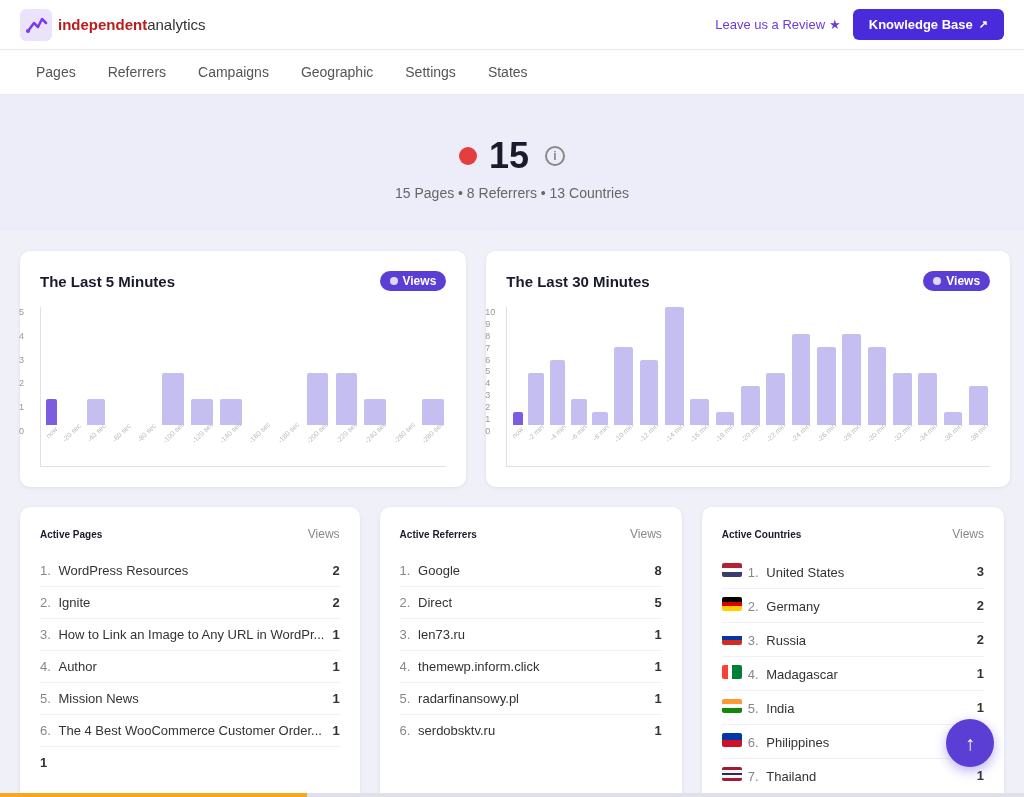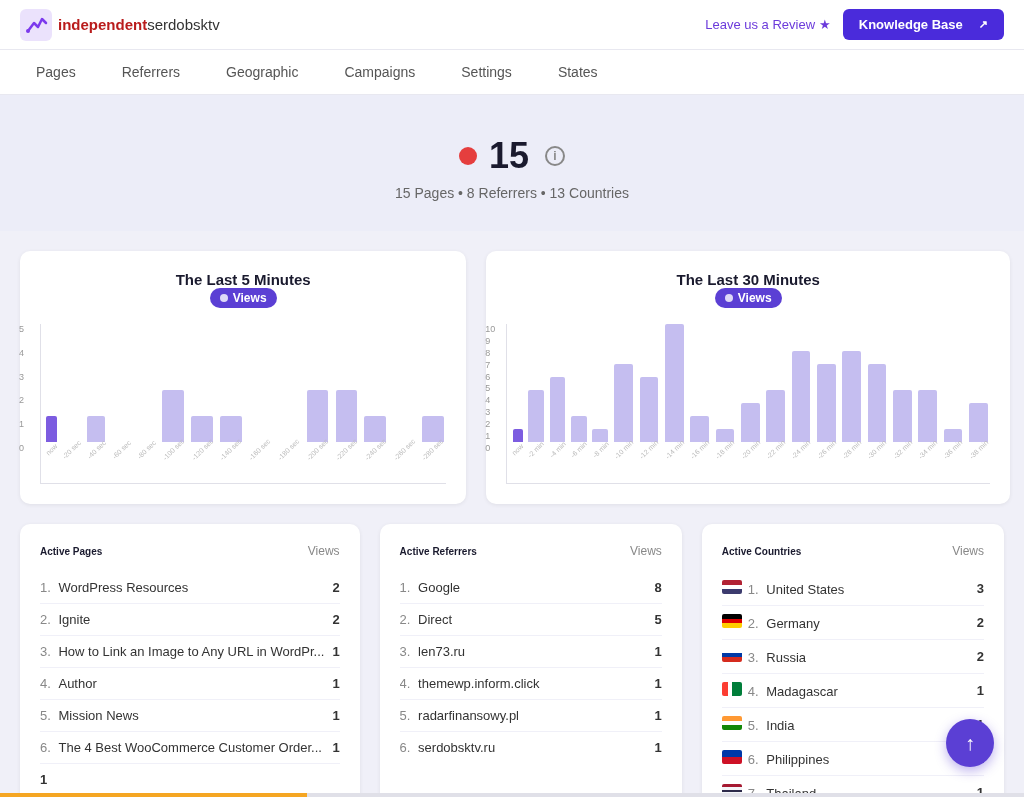--- a/index.html
+++ b/index.html
@@ -6,43 +6,43 @@
     body { font-family: -apple-system, BlinkMacSystemFont, 'Segoe UI', sans-serif; background: #f0f0f8; color: #222; font-size: 14px; }
 
     
     .top-bar { background: #fff; display: flex; align-items: center; justify-content: space-between; padding: 0 20px; height: 50px; border-bottom: 1px solid #e8e8f0; }
     .logo { display: flex; align-items: center; gap: 6px; font-size: 15px; color: #333; font-weight: 600; }
     .logo-icon { width: 32px; height: 32px; }
     .logo span.bold { color: #b91c1c; font-weight: 800; }
     .top-bar-right { display: flex; align-items: center; gap: 12px; }
     .leave-review { color: #6c3bdb; font-size: 13px; font-weight: 500; display: flex; align-items: center; gap: 4px; text-decoration: none; }
     .leave-review .star { color: #6c3bdb; }
-    .kb-btn { background: #4a2bdb; color: #fff; padding: 8px 16px; border-radius: 6px; font-size: 13px; font-weight: 600; display: flex; align-items: center; gap: 16px; border: none; cursor: pointer; }
+    .kb-btn { background: #4a2bdb; color: #fff; padding: 8px 16px; border-radius: 6px; font-size: 13px; font-weight: 600; display: flex; align-items: center; gap: 6px; border: none; cursor: pointer; }
     .kb-btn .ext-icon { font-size: 11px; }
 
     
-    .nav { background: #fff; display: flex; align-items: center; padding: 0 20px; gap: 14px; border-bottom: 1px solid #e8e8f0; }
+    .nav { background: #fff; display: flex; align-items: center; padding: 0 20px; gap: 0; border-bottom: 1px solid #e8e8f0; }
     .nav-item { padding: 14px 16px; font-size: 14px; color: #555; cursor: pointer; position: relative; }
     .nav-item.active { color: #4a2bdb; font-weight: 600; }
     .nav-item.active::after { content: ''; position: absolute; bottom: 0; left: 0; right: 0; height: 3px; background: #4a2bdb; border-radius: 2px 2px 0 0; }
 
     
     .hero { background: #ecedf8; text-align: center; padding: 40px 20px 30px; }
     .hero-title { font-size: 36px; font-weight: 800; color: #1a1a2e; display: flex; align-items: center; justify-content: center; gap: 12px; }
     .red-dot { width: 18px; height: 18px; background: #e53e3e; border-radius: 50%; display: inline-block; flex-shrink: 0; }
     .info-icon { display: inline-flex; align-items: center; justify-content: center; width: 20px; height: 20px; border: 2px solid #888; border-radius: 50%; font-size: 12px; color: #888; cursor: pointer; margin-left: 4px; }
     .hero-sub { color: #666; margin-top: 8px; font-size: 14px; }
 
     
     .main { padding: 20px; }
 
     
     .charts-row { display: grid; grid-template-columns: 1fr 1fr; gap: 20px; margin-bottom: 20px; }
     .chart-card { background: #fff; border-radius: 10px; padding: 20px; box-shadow: 0 1px 4px rgba(0,0,0,0.07); }
-    .chart-header { display: flex; align-items: center; justify-content: space-between; margin-bottom: 16px; flex-direction: column; }
+    .chart-header { display: flex; align-items: center; justify-content: space-between; margin-bottom: 16px; }
     .chart-title { font-size: 15px; font-weight: 700; color: #1a1a2e; }
     .views-badge { background: #5b3fd4; color: #fff; padding: 3px 10px; border-radius: 20px; font-size: 12px; font-weight: 600; display: flex; align-items: center; gap: 5px; }
     .views-badge::before { content: ''; width: 8px; height: 8px; background: #fff; border-radius: 50%; opacity: 0.8; }
 
     
     .bar-chart { position: relative; }
 
     
     .bottom-row { display: grid; grid-template-columns: 1fr 1fr 1fr; gap: 20px; }
     .list-card { background: #fff; border-radius: 10px; padding: 20px; box-shadow: 0 1px 4px rgba(0,0,0,0.07); }
@@ -74,39 +74,39 @@
 </head>
 <body>
 
 <div class="top-bar">
   <div class="logo">
     <svg class="logo-icon" viewBox="0 0 32 32" fill="none">
       <rect width="32" height="32" rx="6" fill="#7c3aed" opacity="0.15"></rect>
       <path d="M8 22 L14 14 L18 18 L22 10 L26 14" stroke="#7c3aed" stroke-width="2.5" stroke-linecap="round" stroke-linejoin="round" fill="none"></path>
       <circle cx="8" cy="22" r="2" fill="#7c3aed"></circle>
     </svg>
-    <span><span class="bold">independent</span><span style="color:#333; font-weight:400;">serdobsktv</span></span>
+    <span><span class="bold">independent</span><span style="color:#333; font-weight:400;">analytics</span></span>
   </div>
   <div class="top-bar-right">
     <a class="leave-review">
       <span>Leave us a Review</span>
       <span class="star">★</span>
     </a>
     <button class="kb-btn">
       <span>Knowledge Base</span>
       <span class="ext-icon">↗</span>
     </button>
   </div>
 </div>
 
 <nav class="nav" id="main-nav">
     <div class="nav-item">Pages</div>
     <div class="nav-item">Referrers</div>
+    <div class="nav-item">Campaigns</div>
     <div class="nav-item">Geographic</div>
-    <div class="nav-item">Campaigns</div>
     <div class="nav-item">Settings</div>
     <div class="nav-item">States</div>
   </nav>
 
 <div class="hero">
   <div class="hero-title">
     <span class="red-dot"></span>
     <span>15</span>
     <span class="info-icon">i</span>
   </div>

